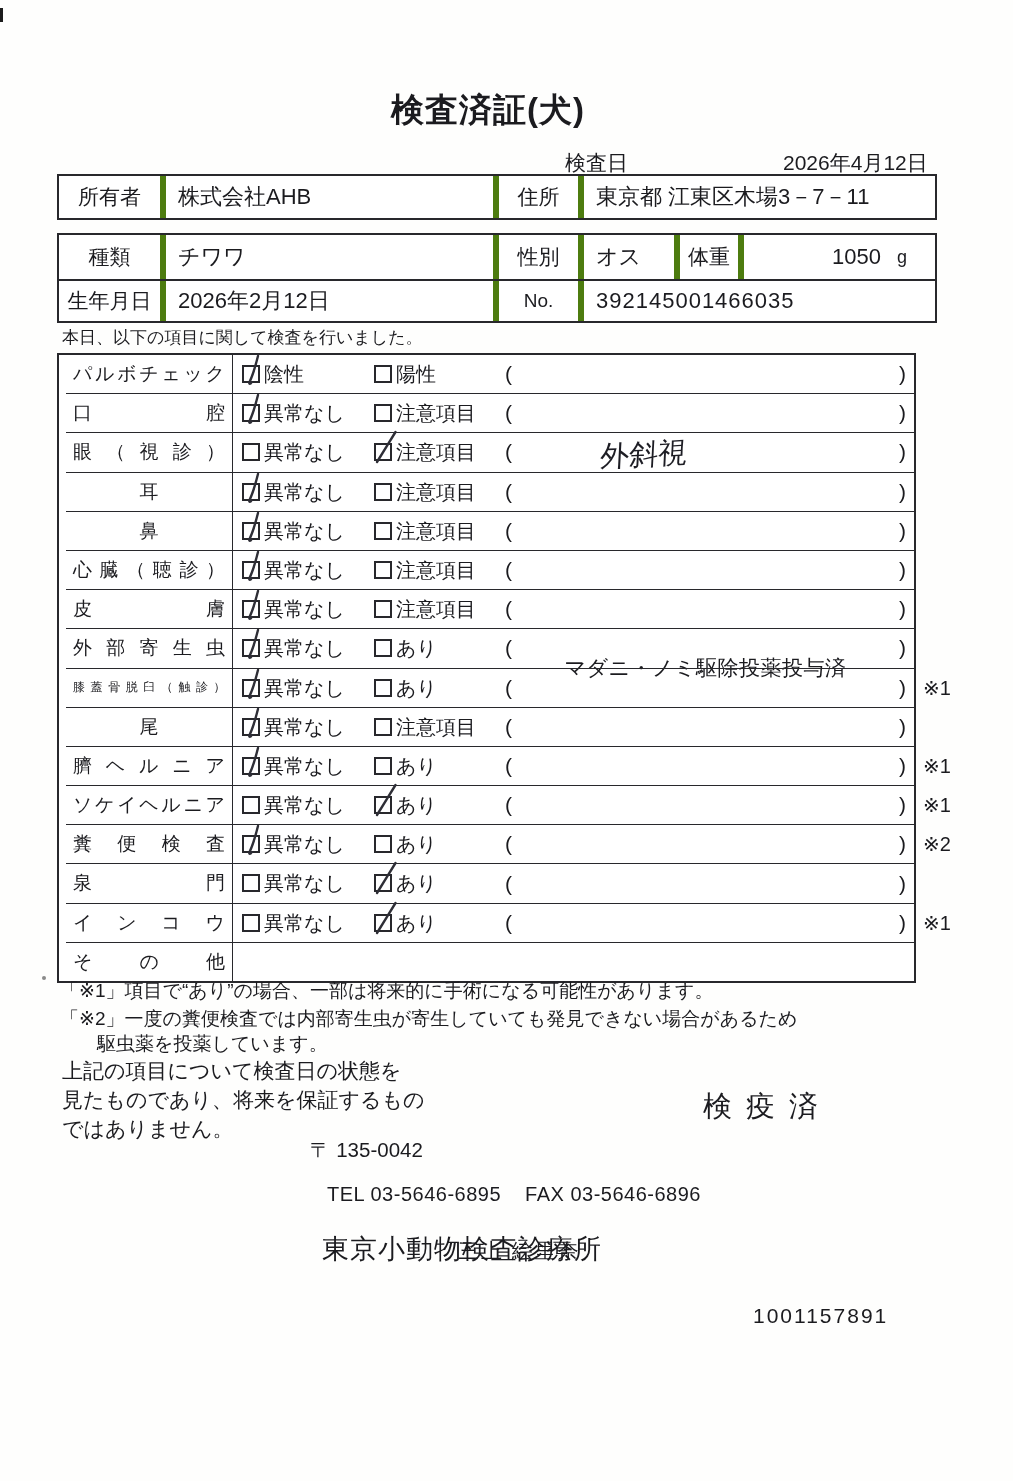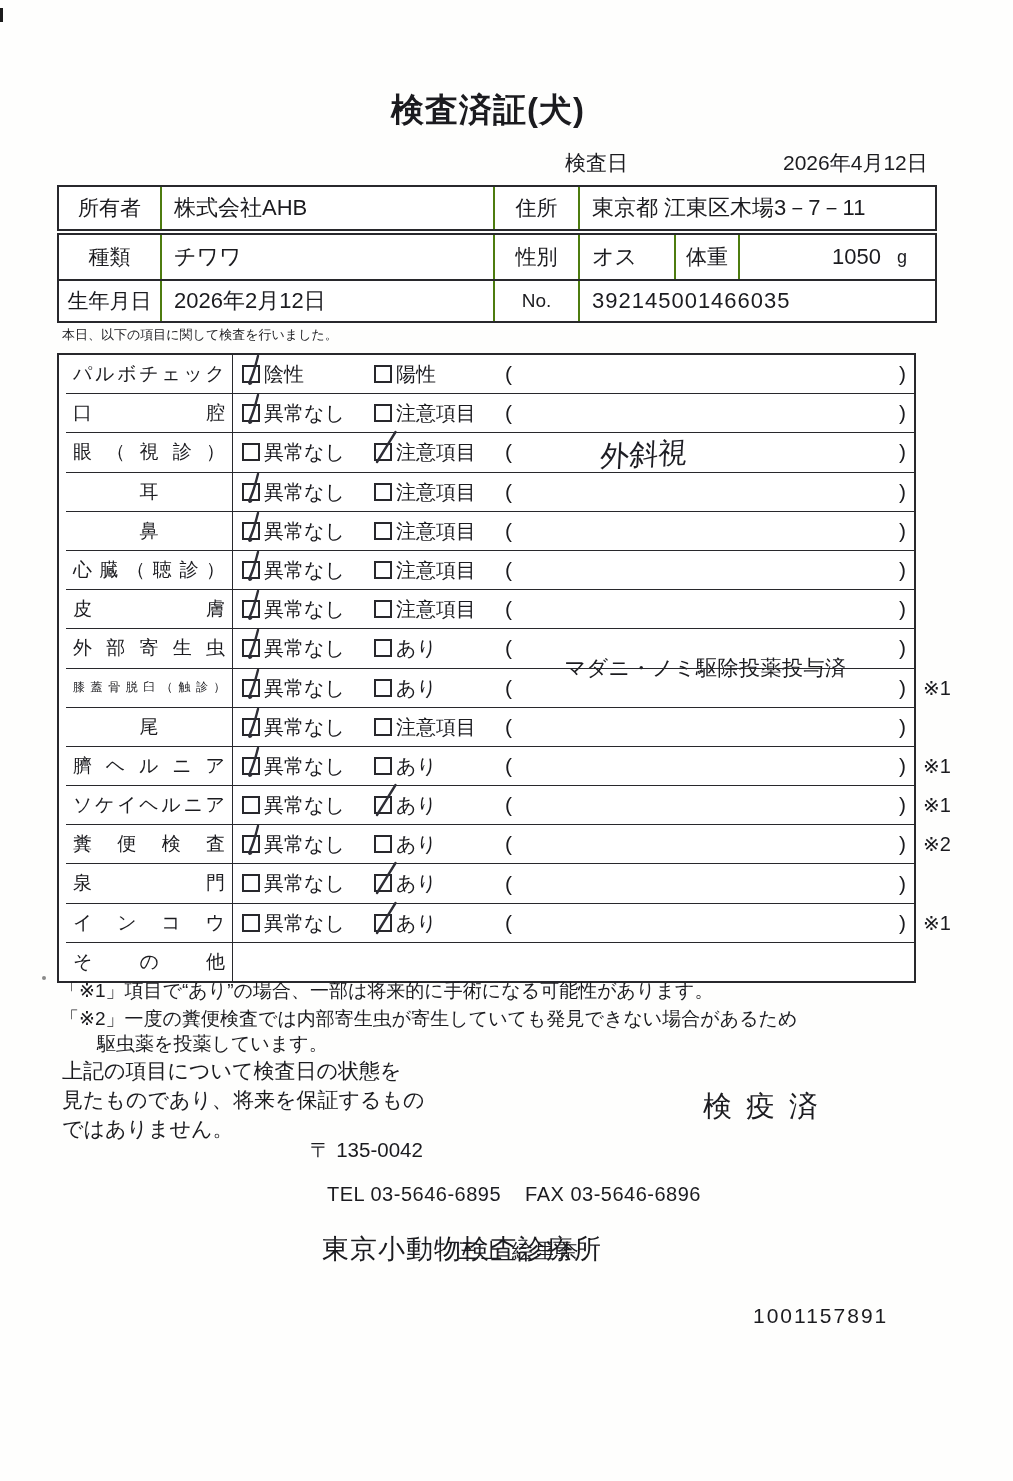--- a/index.html
+++ b/index.html
@@ -14,36 +14,36 @@
 
   .title{
     position:absolute;left:0;top:88px;width:976px;margin:0;
     text-align:center;font-size:33px;font-weight:700;letter-spacing:1px;
   }
   .exam-date-label{position:absolute;left:565px;top:149px;font-size:21px;}
   .exam-date-value{position:absolute;left:783px;top:149px;font-size:21px;}
 
   
   .itable{position:absolute;left:57px;width:876px;border:2px solid #28282c;background:#fff;box-sizing:content-box;}
-  .t1{top:185px;}
+  .t1{top:174px;}
   .t2{top:233px;}
   .trow{display:grid;}
   .t1 .trow{grid-template-columns:101px 333px 85px 1fr;height:42px;}
   .t2 .trow.r1{grid-template-columns:101px 333px 85px 96px 64px 1fr;height:44px;}
   .t2 .trow.r2{grid-template-columns:101px 333px 85px 1fr;height:40px;border-top:2px solid #28282c;}
-  .cell{display:flex;align-items:center;border-left:2px solid #4d7c0f;overflow:hidden;white-space:nowrap;}
+  .cell{display:flex;align-items:center;border-left:6px solid #4d7c0f;overflow:hidden;white-space:nowrap;}
   .cell:first-child{border-left:none;}
   .cell.lab{justify-content:center;font-size:21px;}
   .cell.val{padding-left:12px;font-size:22px;}
   .cell.num{font-size:22px;letter-spacing:1px;}
   .cell.weight{justify-content:flex-end;padding-right:28px;gap:16px;font-size:22px;}
   .cell.weight .unit{font-size:18px;}
   .cell.no-lab{justify-content:center;font-size:19px;}
 
-  .intro{position:absolute;left:62px;top:326px;margin:0;font-size:13px;}
+  .intro{position:absolute;left:62px;top:326px;margin:0;font-size:17px;}
 
   
   #main-table{position:absolute;left:57px;top:353px;width:848px;border:2px solid #28282c;background:#fff;padding-left:7px;}
   .irow{position:relative;height:38.2px;border-top:1.5px solid #28282c;}
   .irow:first-child{border-top:none;}
   .row-label{
     position:absolute;left:0;top:0;bottom:0;width:167px;box-sizing:border-box;
     border-right:1.5px solid #28282c;font-size:19px;line-height:37px;padding:0 7px;
     text-align:justify;text-align-last:justify;overflow:hidden;white-space:nowrap;
   }

